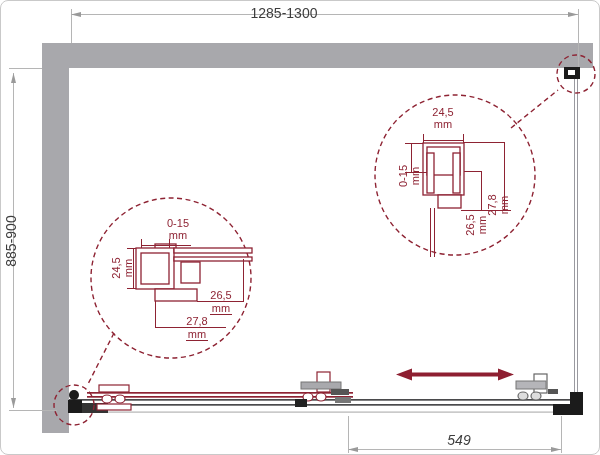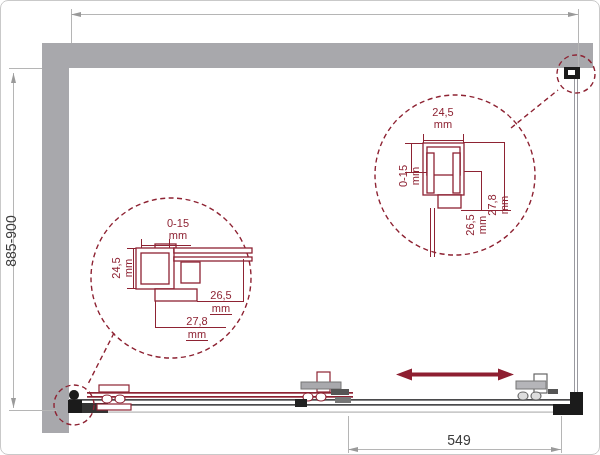--- a/index.html
+++ b/index.html
@@ -156,22 +156,23 @@
       <path d="M404 142.5 H422"></path>
       <path d="M404 171.5 H426"></path>
       <path d="M480.5 170 V210"></path>
       <path d="M463 170.5 H481"></path>
       <path d="M503.5 142 V210"></path>
       <path d="M463 141.5 H504"></path>
       <path d="M460 209.5 H510"></path>
     </g>
   </svg>
 
+  <div class="dimtext" style="left:233px;top:4px;width:100px;">1285-1300</div>
   <div class="dimtext rot" style="left:-35px;top:232px;width:90px;height:16px;">885-900</div>
-  <div class="dimtext" style="left:428px;top:431px;width:60px;">549</div>
+  <div class="dimtext" style="left:428px;top:431px;width:60px;font-style:italic;">549</div>
 
   <div class="ctext" style="left:155px;top:216px;width:44px;">
     <span>0-15</span><br>
     <span>mm</span>
   </div>
   <div class="ctext rot" style="left:98px;top:255px;width:46px;height:24px;">
     <span>24,5</span><br>
     <span>mm</span>
   </div>
   <div class="ctext" style="left:198px;top:288px;width:44px;">

